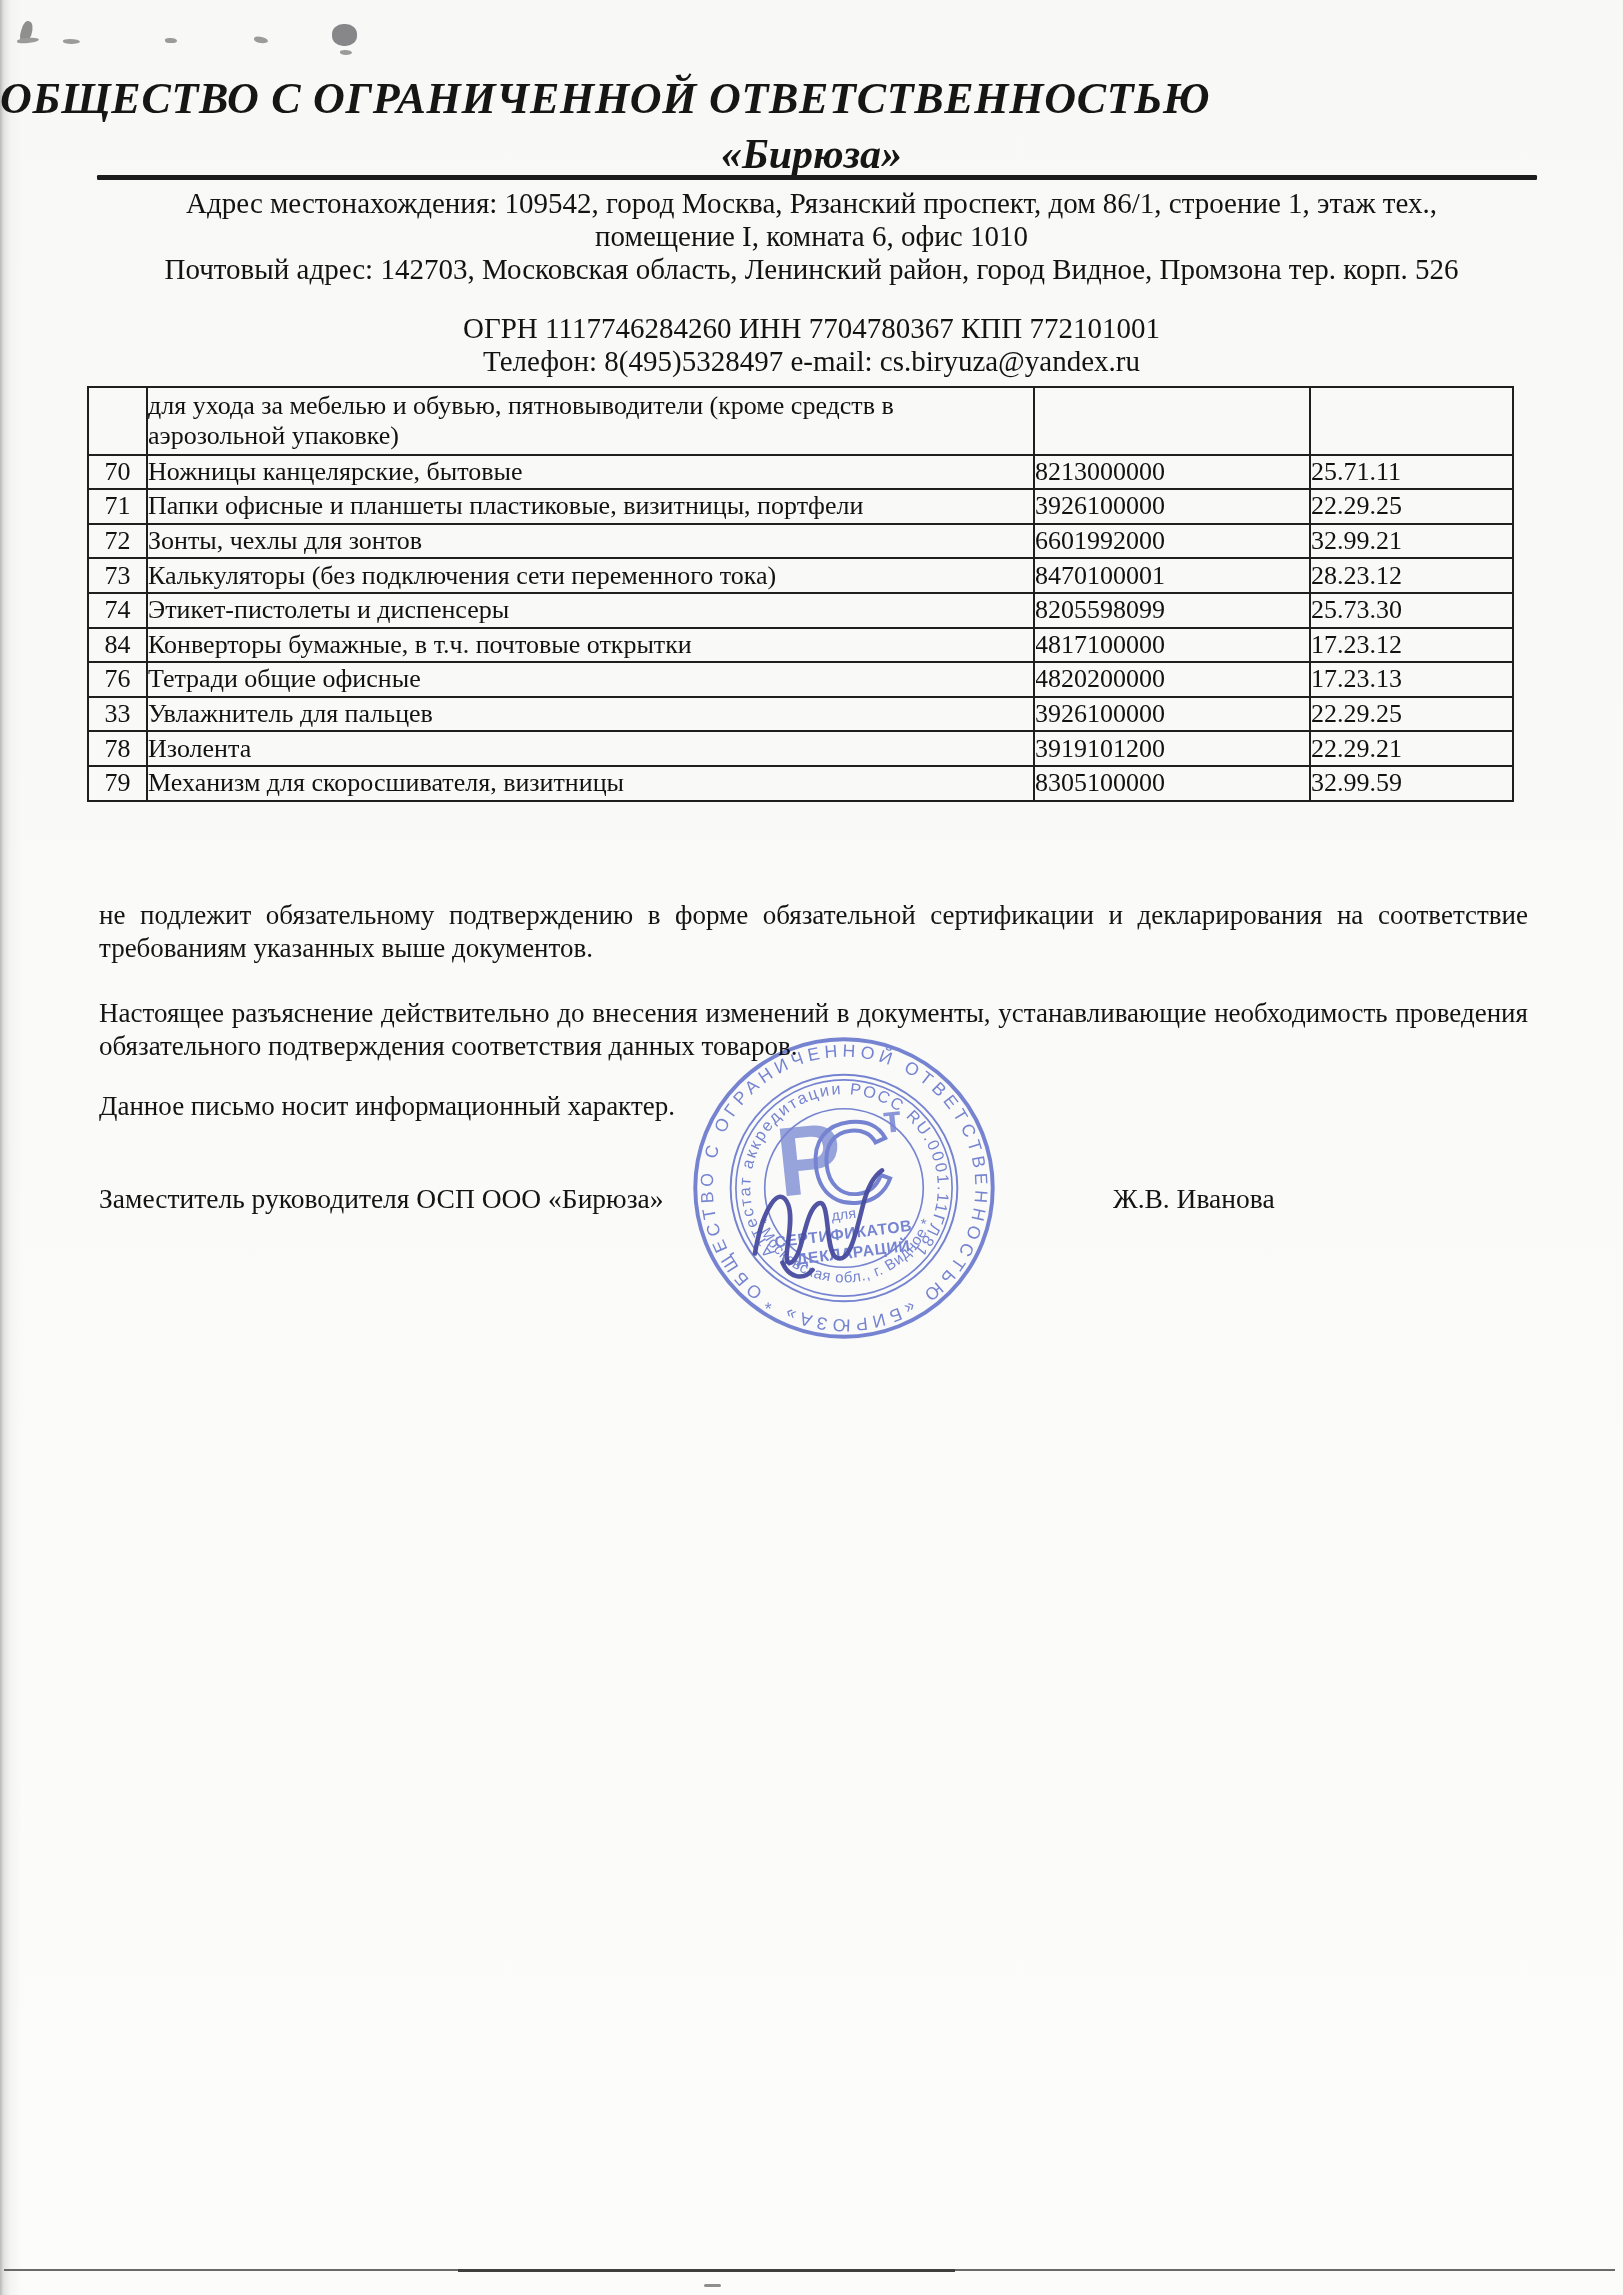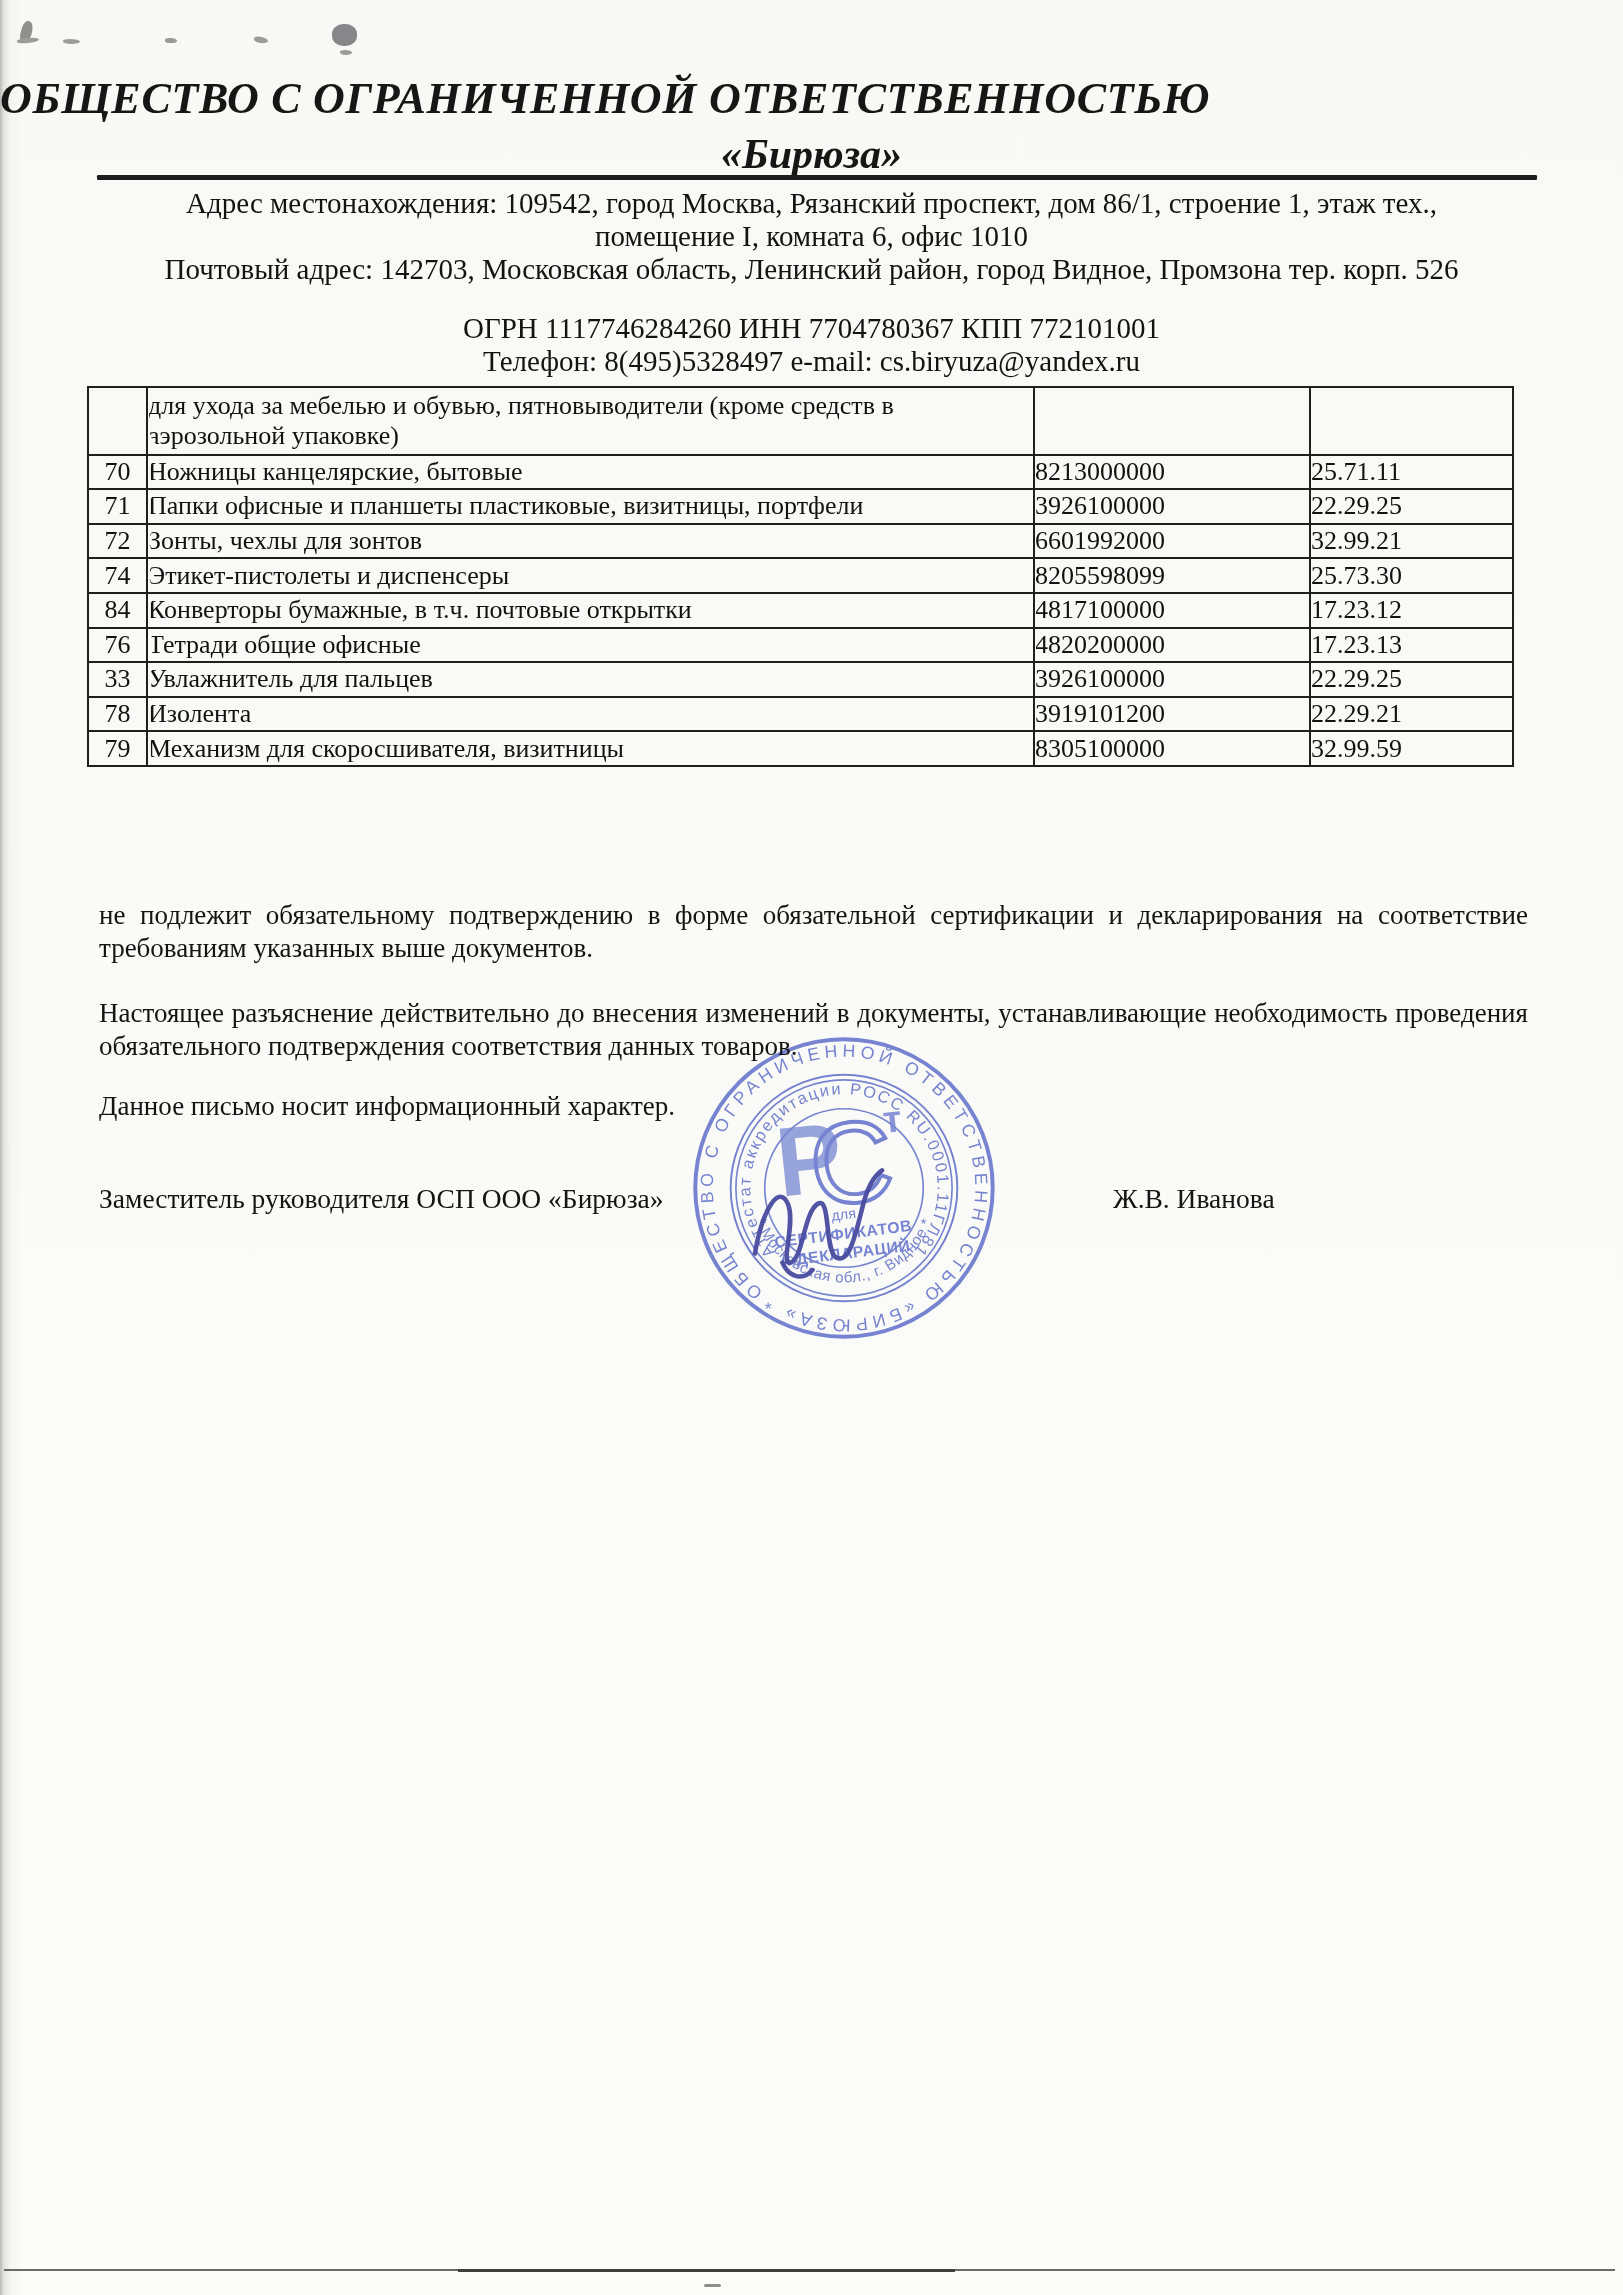--- a/index.html
+++ b/index.html
@@ -17,21 +17,21 @@
   .rule{position:absolute;top:175px;left:97px;width:1440px;height:5.2px;background:#1d1d1d;border-radius:1.3px;}
   .addr{position:absolute;left:0;width:100%;text-align:center;font-size:29px;line-height:33px;color:#131313;}
   .a1{top:187px;} .a2{top:220px;} .a3{top:253px;} .a4{top:312px;} .a5{top:345px;}
   
   table.goods{position:absolute;left:87px;top:386px;width:1425px;border-collapse:collapse;
               table-layout:fixed;font-size:26px;line-height:30px;color:#121212;}
   table.goods td{border:2px solid #1f1f1f;vertical-align:middle;padding:1.3px 0;overflow:hidden;}
   table.goods tr.cont td{height:63px;}
   table.goods tr.item td{height:29px;}
   td.c-num{text-align:center;border-radius:14px;}
-  td.c-desc{padding-left:17px;padding-right:13px;border-radius:28px;}
+  td.c-desc{padding-left:17px;padding-right:13px;}
   td.c-code{padding-left:17px;border-radius:12px;}
   td.c-okpd{padding-left:17px;}
   
   .para{position:absolute;left:99px;width:1429px;margin:0;font-size:27px;line-height:33px;
         text-align:justify;color:#141414;}
   .p1{top:899px;} .p2{top:997px;}
   .p3{top:1090px;text-align:left;}
   .sig-row{position:absolute;left:99px;top:1183px;width:1439px;font-size:27.5px;color:#141414;}
   .sig-name{position:absolute;left:1014px;top:0;}
   
@@ -99,20 +99,26 @@
         <td class="c-code">3926100000</td>
         <td class="c-okpd">22.29.25</td>
       </tr>
       <tr class="item">
         <td class="c-num">72</td>
         <td class="c-desc">Зонты, чехлы для зонтов</td>
         <td class="c-code">6601992000</td>
         <td class="c-okpd">32.99.21</td>
       </tr>
       <tr class="item">
+        <td class="c-num">73</td>
+        <td class="c-desc">Калькуляторы (без подключения сети переменного тока)</td>
+        <td class="c-code">8470100001</td>
+        <td class="c-okpd">28.23.12</td>
+      </tr>
+      <tr class="item">
         <td class="c-num">74</td>
         <td class="c-desc">Этикет-пистолеты и диспенсеры</td>
         <td class="c-code">8205598099</td>
         <td class="c-okpd">25.73.30</td>
       </tr>
       <tr class="item">
         <td class="c-num">84</td>
         <td class="c-desc">Конверторы бумажные, в т.ч. почтовые открытки</td>
         <td class="c-code">4817100000</td>
         <td class="c-okpd">17.23.12</td>

